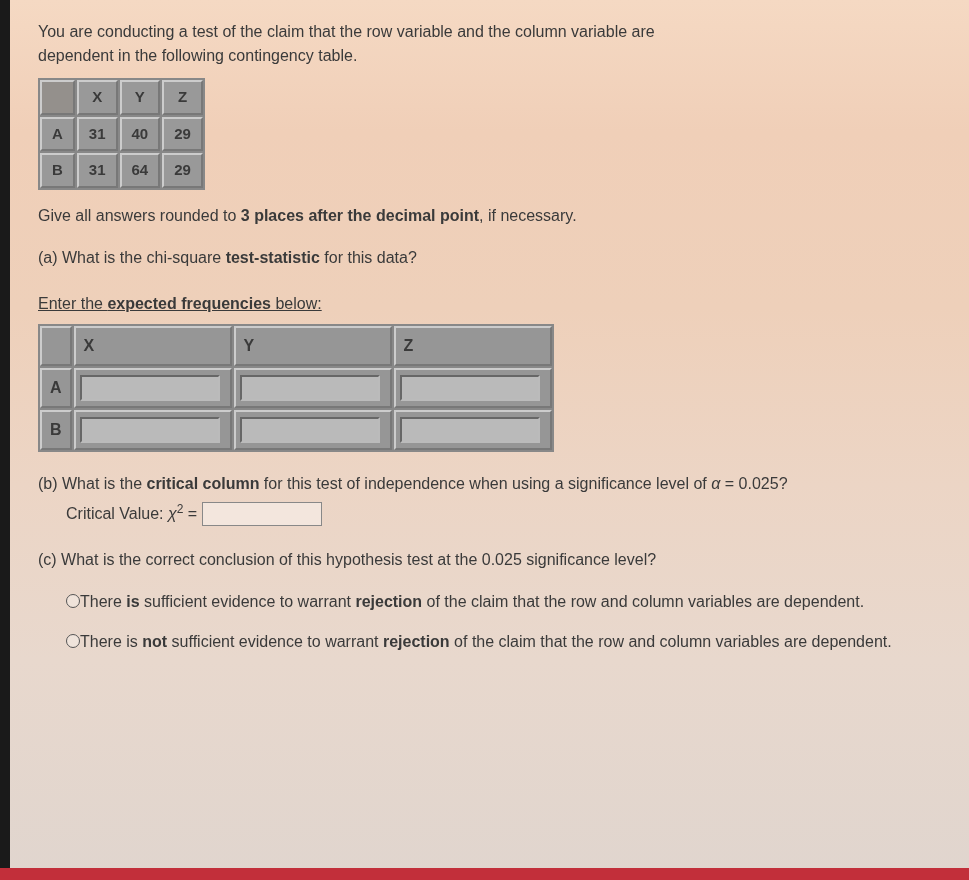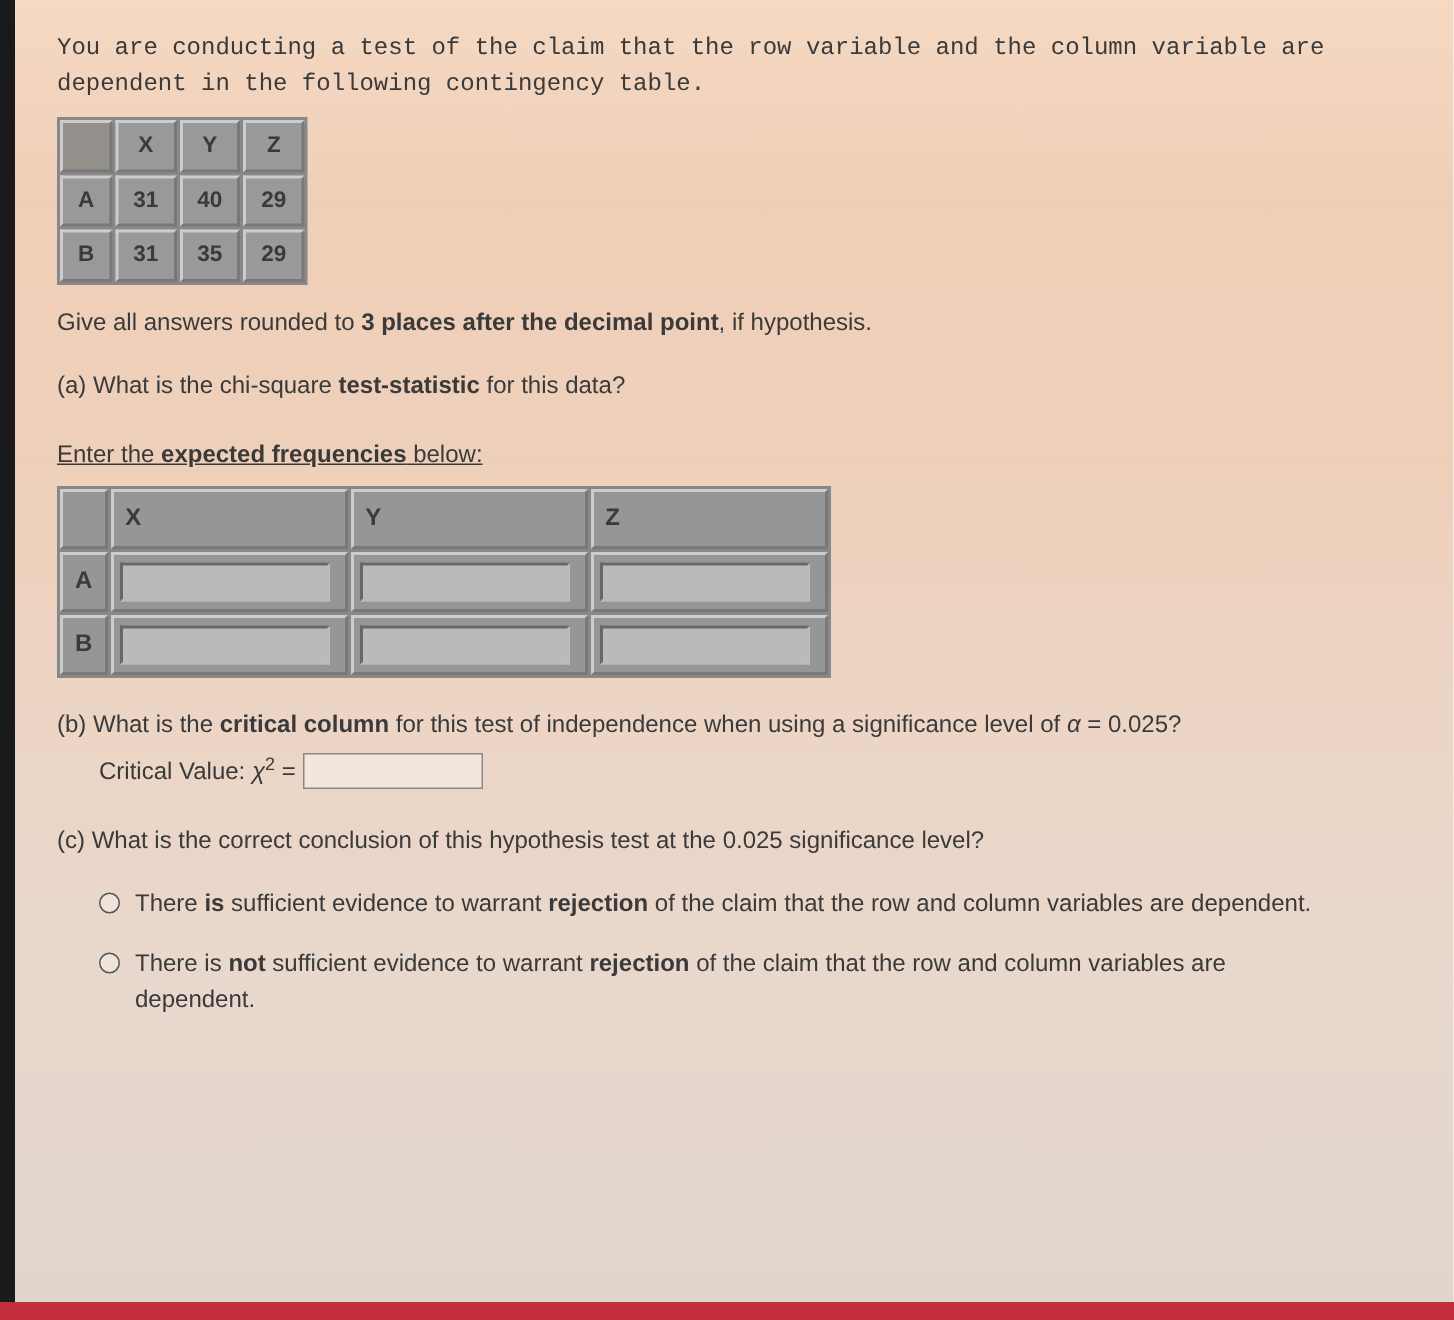--- a/index.html
+++ b/index.html
@@ -7,21 +7,21 @@
       font-family: "Segoe UI", Arial, sans-serif;
       background: linear-gradient(180deg, #f5d9c3 0%, #f0cfb8 15%, #eed0ba 35%, #ecd5c5 55%, #e8d8cd 75%, #e0d5ce 100%);
       width: 969px;
       min-height: 880px;
       padding: 20px 28px 40px 28px;
       color: #3a3a3a;
       font-size: 16px;
       line-height: 1.5;
       border-left: 10px solid #1a1a1a;
     }
-    .intro { margin-bottom: 10px; font-family: Liberation Mono, monospace; }
+    .intro { margin-bottom: 10px; }
     table.data-table {
       border-collapse: separate;
       border-spacing: 2px;
       background: #888;
       margin: 8px 0 14px 0;
     }
     table.data-table th, table.data-table td {
       border: 2px outset #ccc;
       background: rgba(255,255,255,0.15);
       padding: 4px 10px;
@@ -61,21 +61,21 @@
     table.exp-table th.row-h { width: 28px; text-align: center; }
     table.exp-table td.inp-cell { padding: 4px; }
     table.exp-table input {
       width: 140px;
       height: 26px;
       border: 2px inset #bbb;
       background: rgba(255,255,255,0.35);
       padding: 2px 4px;
     }
     .options { margin-top: 18px; padding-left: 28px; }
-    .option { display: flex; gap: 10px; margin-bottom: 16px; align-items: flex-start; padding-right: 40px; }
+    .option { display: flex; gap: 0; margin-bottom: 16px; align-items: flex-start; padding-right: 40px; }
     .radio {
       width: 14px; height: 14px; border: 1.5px solid #555; border-radius: 50%;
       flex: 0 0 14px; margin-top: 4px; background: rgba(255,255,255,0.3);
     }
     .bold { font-weight: 700; }
     .alpha { font-style: italic; }
     .bottom-bar {
       position: fixed; bottom: 0; left: 0; width: 969px; height: 12px;
       background: #c22f3a;
     }
@@ -98,28 +98,28 @@
   </tr>
   <tr>
     <th>A</th>
     <td>31</td>
     <td>40</td>
     <td>29</td>
   </tr>
   <tr>
     <th>B</th>
     <td>31</td>
-    <td>35</td>
+    <td>64</td>
     <td>29</td>
   </tr>
 </tbody>
   </table>
 
 <div class="instruction">
-  <span>Give all answers rounded to </span><span class="bold">3 places after the decimal point</span><span>, if hypothesis.</span>
+  <span>Give all answers rounded to </span><span class="bold">3 places after the decimal point</span><span>, if necessary.</span>
 </div>
 
 <div class="part">
   <div>
     <span>(a) What is the chi-square </span><span class="bold">test-statistic</span><span> for this data?</span>
   </div>
 </div>
 
 <div class="expected-label">
   <span>Enter the </span><span class="bold">expected frequencies</span><span> below:</span>

